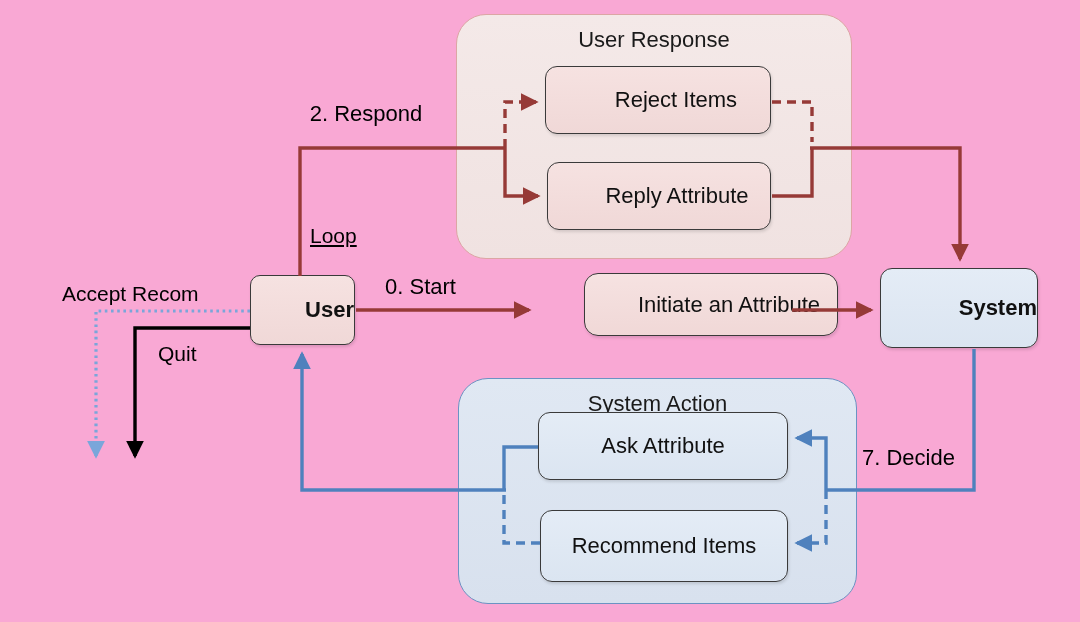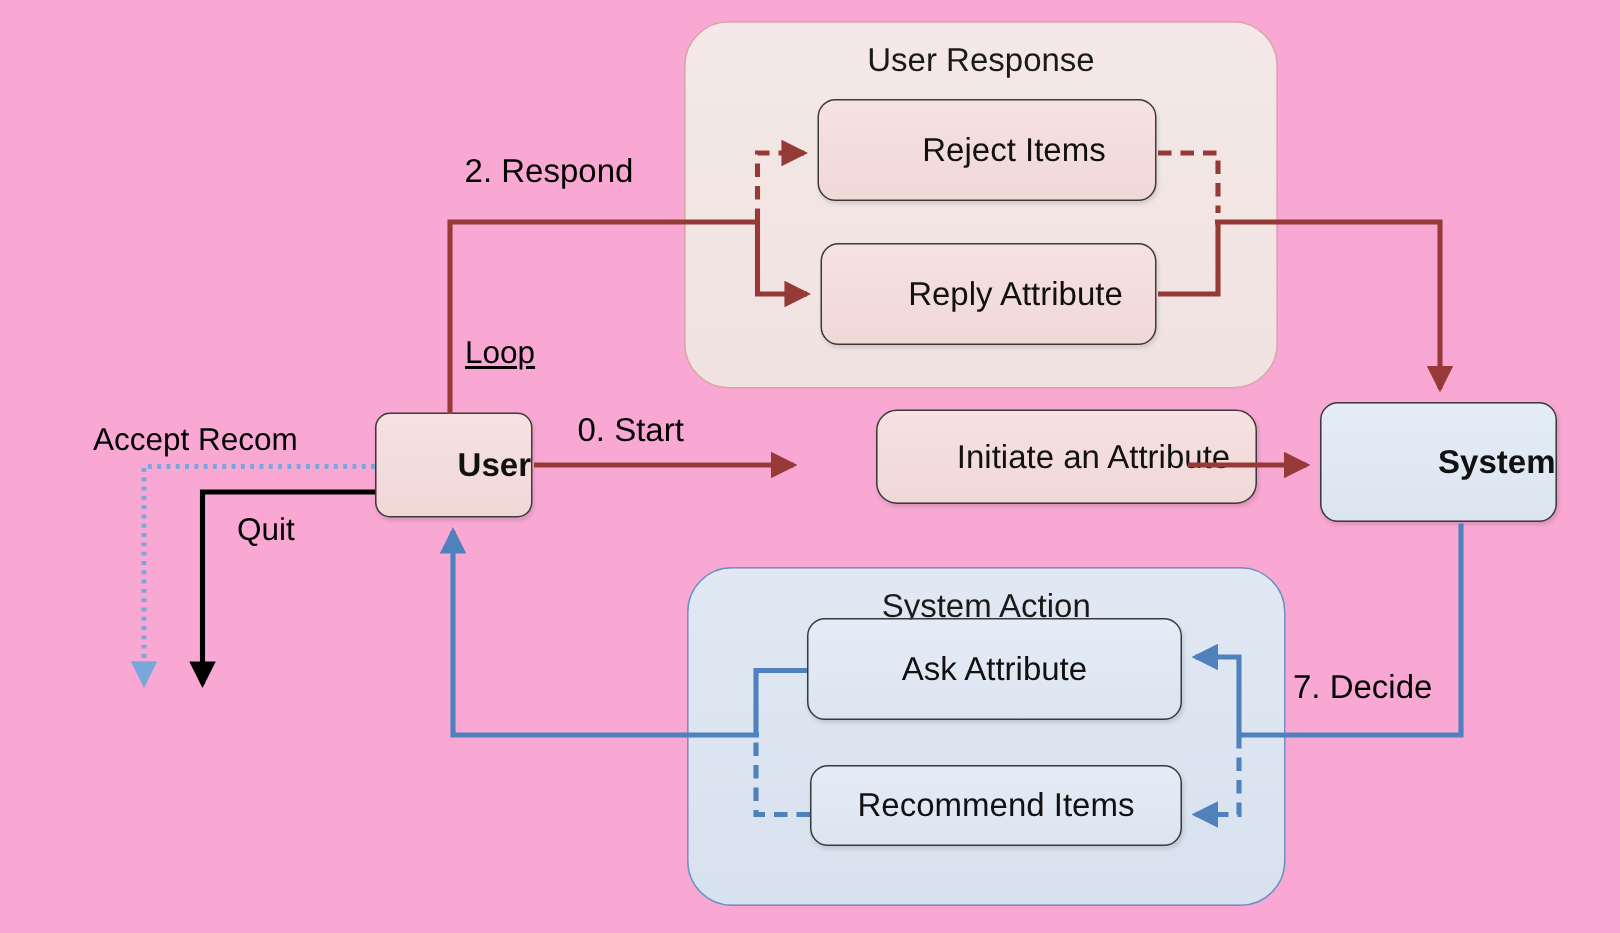--- a/index.html
+++ b/index.html
@@ -68,21 +68,21 @@
   <div class="node node-pink" style="left:547px;top:162px;width:224px;height:68px;">
     <span>Reply Attribute</span>
   </div>
 
   <div class="group group-blue" style="left:458px;top:378px;width:397px;height:224px;">
     <div class="group-title">System Action</div>
   </div>
   <div class="node node-blue" style="left:538px;top:412px;width:250px;height:68px;text-align:right;">
     <span>Ask Attribute</span>
   </div>
-  <div class="node node-blue" style="left:540px;top:510px;width:248px;height:54px;">
+  <div class="node node-blue" style="left:540px;top:510px;width:248px;height:72px;">
     <span>Recommend Items</span>
   </div>
 
   <div class="node node-pink node-bold" style="left:250px;top:275px;width:105px;height:70px;border-radius:10px;">
     <span>User</span>
   </div>
   <div class="node node-pink" style="left:538px;top:273px;width:254px;height:63px;border-radius:14px;margin-left:46px;">
     <span>Initiate an Attribute</span>
   </div>
   <div class="node node-blue node-bold" style="left:880px;top:268px;width:158px;height:80px;">

